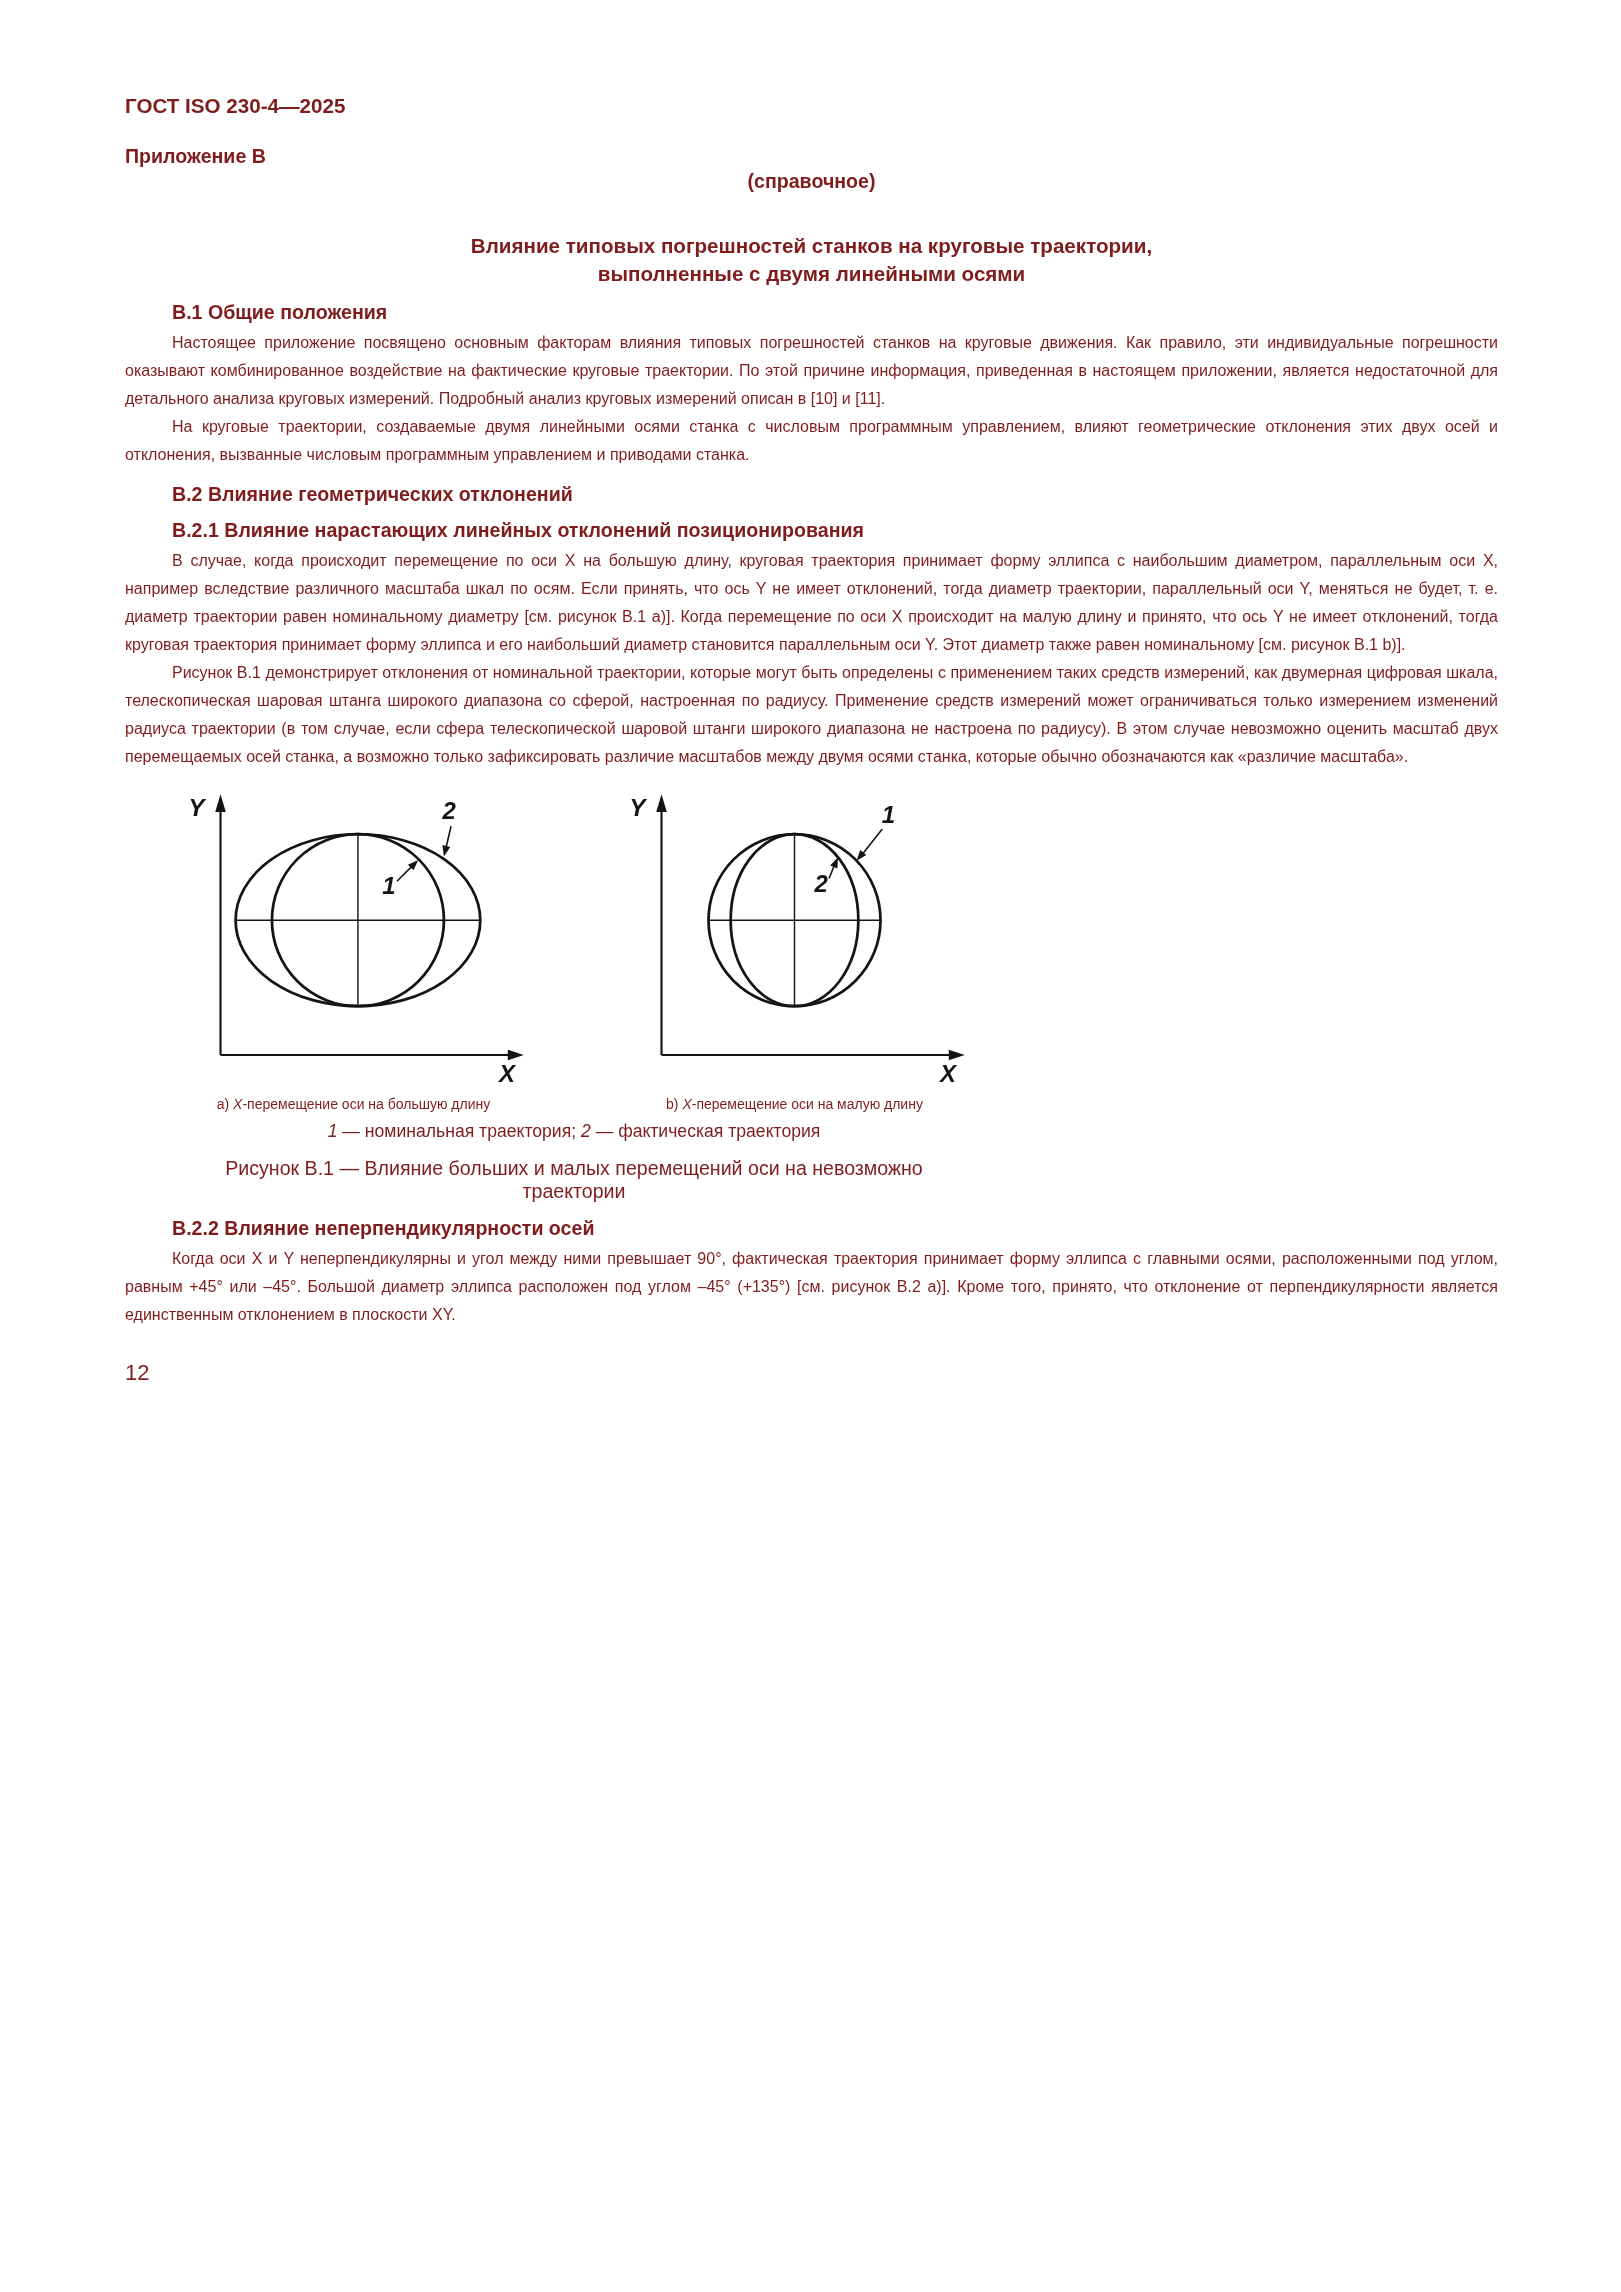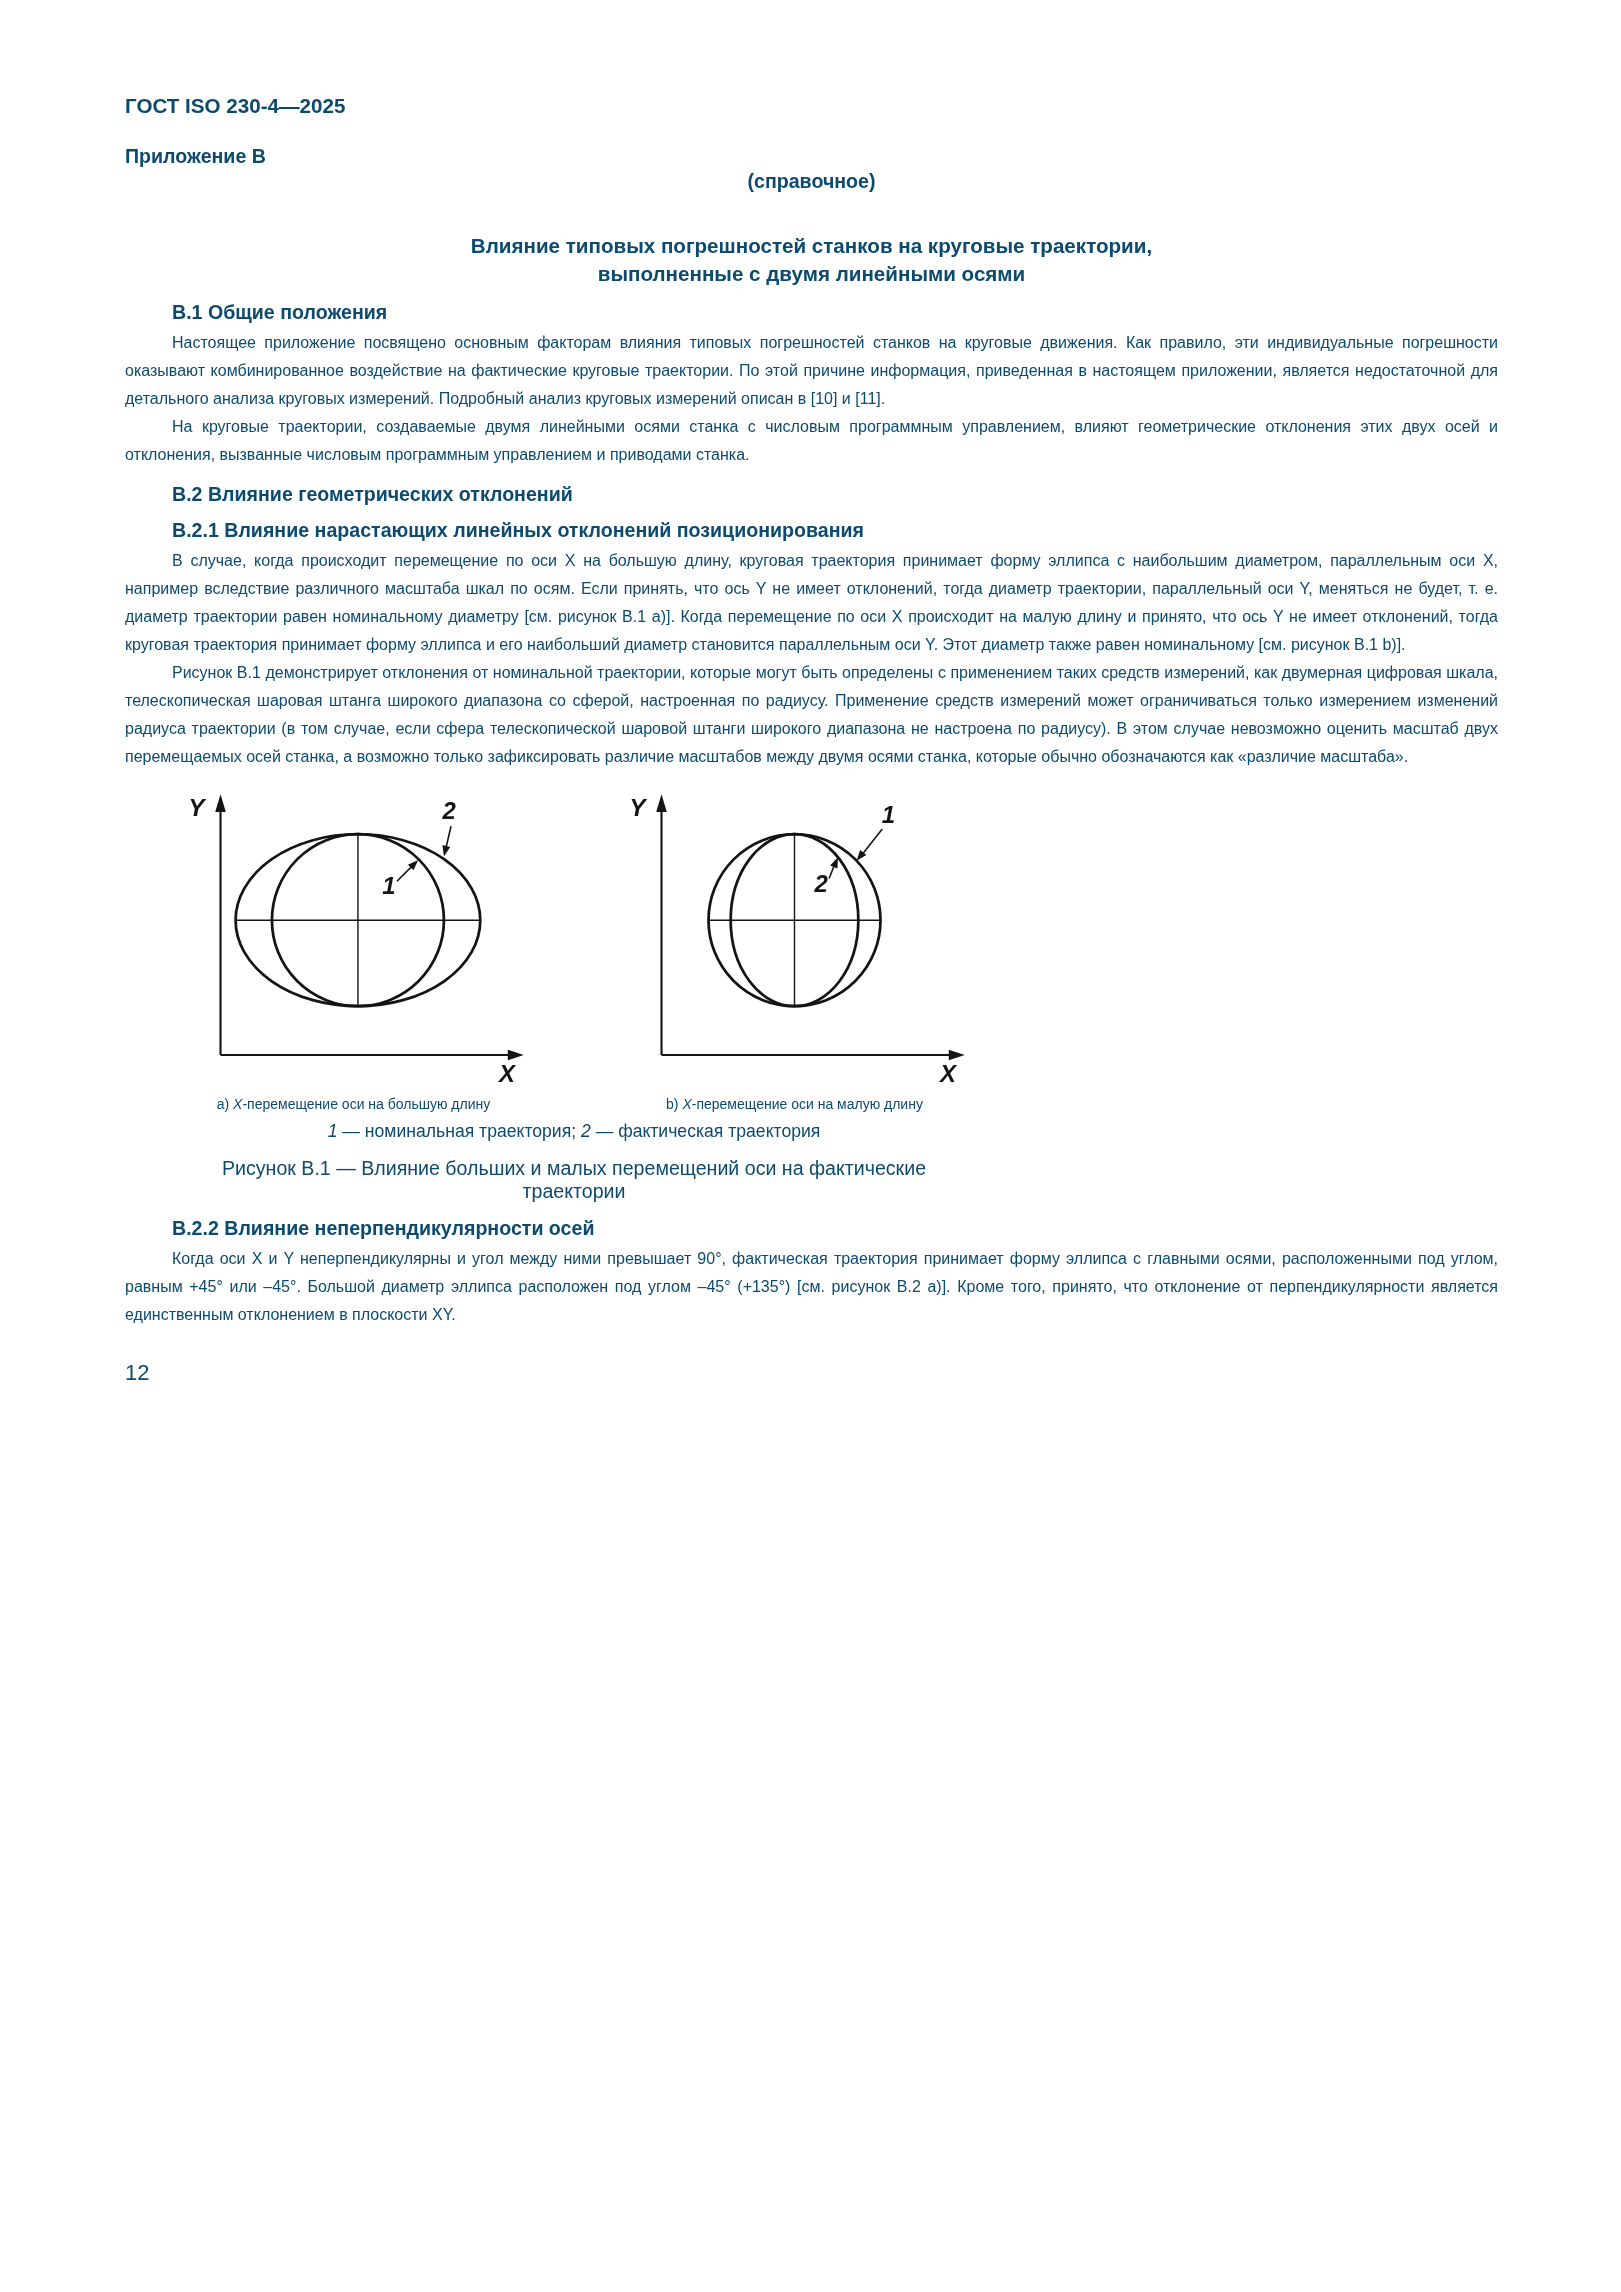--- a/index.html
+++ b/index.html
@@ -1,18 +1,18 @@
 <!DOCTYPE html>
 <html><head>
 <meta charset="utf-8">
 <style>
   * { margin:0; padding:0; box-sizing:border-box; }
   html,body { background:#ffffff; }
   .page {
-    width:1621px; height:1710px; background:#ffffff; color:#0c4a6e;
+    width:1621px; height:1710px; background:#ffffff; color:#7f1d1d;
     font-family:"Liberation Sans", sans-serif;
     padding:94px 123px 0 125px; position:relative; overflow:hidden;
   }
   .doc-header { font-size:20.6px; font-weight:bold; }
   .annex-label { text-align:left; font-weight:bold; font-size:19.6px; margin-top:25.5px; line-height:25.5px; }
   .annex-type  { text-align:center; font-weight:bold; font-size:19.6px; line-height:25.5px; }
   .doc-title   { text-align:center; font-weight:bold; font-size:20.6px; margin-top:37px; line-height:28px; }
   .heading { font-size:19.6px; font-weight:bold; margin-top:13.7px; margin-bottom:4.9px; text-indent:47px; }
   p.body { font-size:16px; line-height:28px; text-align:justify; text-indent:47px; }
   .figures { width:796px; margin-left:51px; margin-top:17.6px; }
@@ -105,21 +105,21 @@
           <polygon class="arrowhead" points="0,0 -12,4.5 -12,-4.5" transform="translate(249,77) rotate(-67)"></polygon>
           <text x="230" y="116" text-anchor="middle">2</text>
         </svg>
         <div class="fig-caption"><span>b) </span><i>X</i><span>-перемещение оси на малую длину</span></div>
       </div>
 
     </div>
 
     <div class="legend"><i>1</i><span> — номинальная траектория; </span><i>2</i><span> — фактическая траектория</span></div>
 
-    <div class="fig-title">Рисунок В.1 — Влияние больших и малых перемещений оси на фактические траектории</div>
+    <div class="fig-title">Рисунок В.1 — Влияние больших и малых перемещений оси на невозможно траектории</div>
   </div>
 
   <div class="heading">В.2.2 Влияние неперпендикулярности осей</div>
   <p class="body">Когда оси X и Y неперпендикулярны и угол между ними превышает 90°, фактическая траектория принимает форму эллипса с главными осями, расположенными под углом, равным +45° или –45°. Большой диаметр эллипса расположен под углом –45° (+135°) [см. рисунок В.2 а)]. Кроме того, принято, что отклонение от перпендикулярности является единственным отклонением в плоскости XY.</p>
 
   <div class="page-number">12</div>
 
 </div>
 
 

